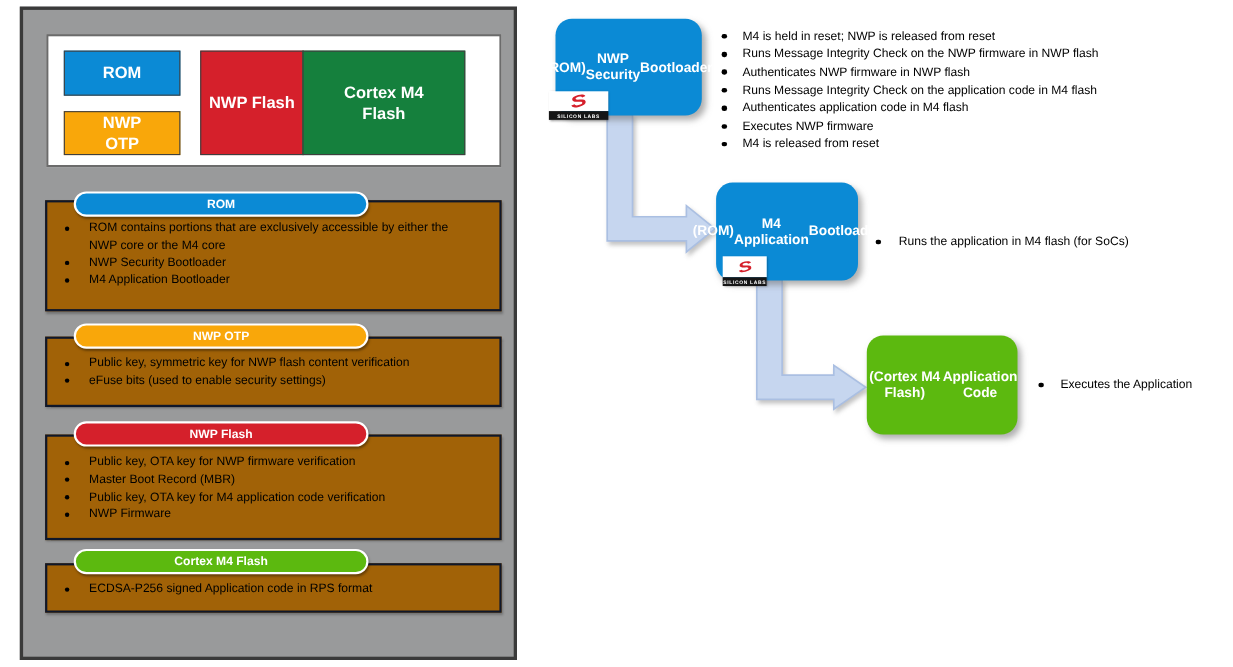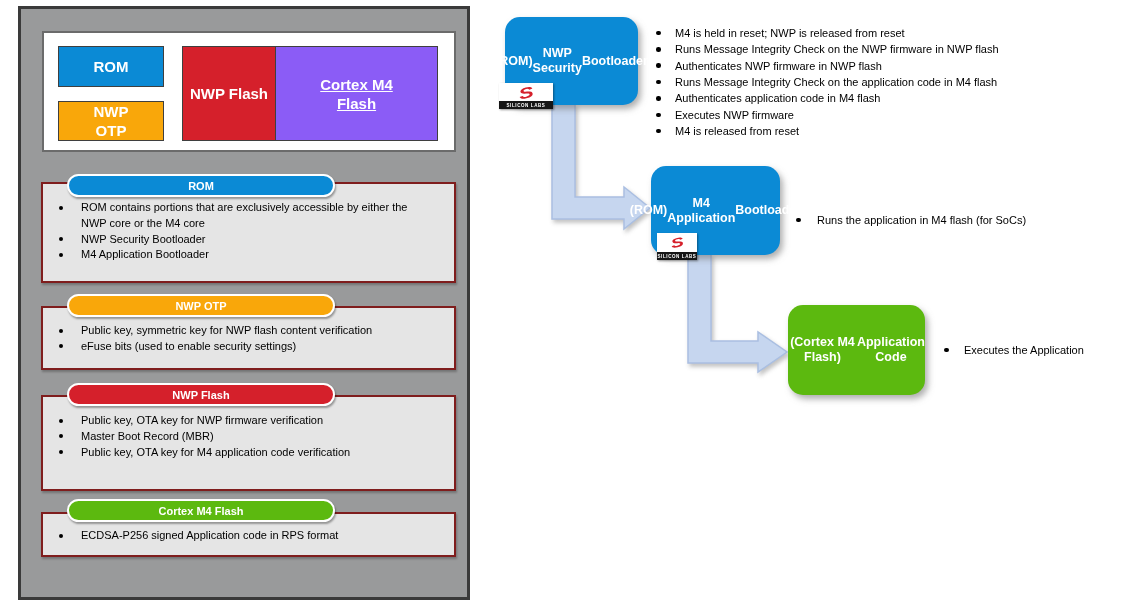--- a/index.html
+++ b/index.html
@@ -12,33 +12,33 @@
            background:#999a9b; border:3px solid #3a3a3a; }
 
   .mem-box { position:absolute; left:21px; top:22px; width:414px; height:121px;
              background:#fff; border:2px solid #6b6b6b; }
   .chip { position:absolute; display:flex; flex-direction:column; align-items:center;
           justify-content:center; color:#fff; font-weight:bold; font-size:15px;
           line-height:19px; text-align:center; border:1px solid #3f3f3f; }
   .chip-rom      { left:14px;  top:13px; width:106px; height:41px; background:#0b8ad5; }
   .chip-otp      { left:14px;  top:68px; width:106px; height:40px; background:#f9a70a;justify-content:space-between; }
   .chip-nwpflash { left:138px; top:13px; width:94px;  height:95px; background:#d5202b; }
-  .chip-m4flash  { left:231px; top:13px; width:163px; height:95px; background:#8b5cf6;text-decoration:underline; }
+  .chip-m4flash  { left:231px; top:13px; width:148px; height:95px; background:#15803d; }
 
   .pill { position:absolute; left:46px; width:268px; height:23px; border-radius:12px;
           border:2px solid #fff; color:#fff; font-weight:bold; font-size:11px;
           display:flex; align-items:center; justify-content:center; z-index:3;
           box-shadow:1px 2px 2px rgba(0,0,0,.35); }
   .pill-rom    { top:165px; background:#0b8ad5; }
   .pill-otp    { top:285px; background:#f9a70a; }
   .pill-flash  { top:374px; background:#d5202b; }
   .pill-cortex { top:490px; background:#5cb90f; }
 
-  .content { position:absolute; left:20px; width:415px; background:#e5e5e5;
-             border:2px solid #7f1d1d; z-index:2; box-shadow:1px 2px 2px rgba(0,0,0,.25); }
+  .content { position:absolute; left:20px; width:415px; background:#a16207;
+             border:2px solid #0f172a; z-index:2; box-shadow:1px 2px 2px rgba(0,0,0,.25); }
   .content-rom    { top:173px; height:101px; }
   .content-otp    { top:297px; height:64px;  }
   .content-flash  { top:386px; height:96px;  }
   .content-cortex { top:503px; height:45px;  }
 
   .blist { list-style:none; margin:0; padding:16px 8px 0 38px; }
   .content-otp .blist    { padding-top:15px; }
   .content-cortex .blist { padding-top:14px; }
   .blist li { position:relative; font-size:11px; line-height:15.8px; max-width:335px; }
   .blist li::before { content:""; position:absolute; left:-22px; top:5.5px;
@@ -131,20 +131,21 @@
     </div>
 
     <div class="pill pill-flash">
       <span>NWP Flash</span>
     </div>
     <div class="content content-flash">
       <ul class="blist">
         <li>Public key, OTA key for NWP firmware verification</li>
         <li>Master Boot Record (MBR)</li>
         <li>Public key, OTA key for M4 application code verification</li>
+        <li>NWP Firmware</li>
       </ul>
     </div>
 
     <div class="pill pill-cortex">
       <span>Cortex M4 Flash</span>
     </div>
     <div class="content content-cortex">
       <ul class="blist">
         <li>ECDSA-P256 signed Application code in RPS format</li>
       </ul>

